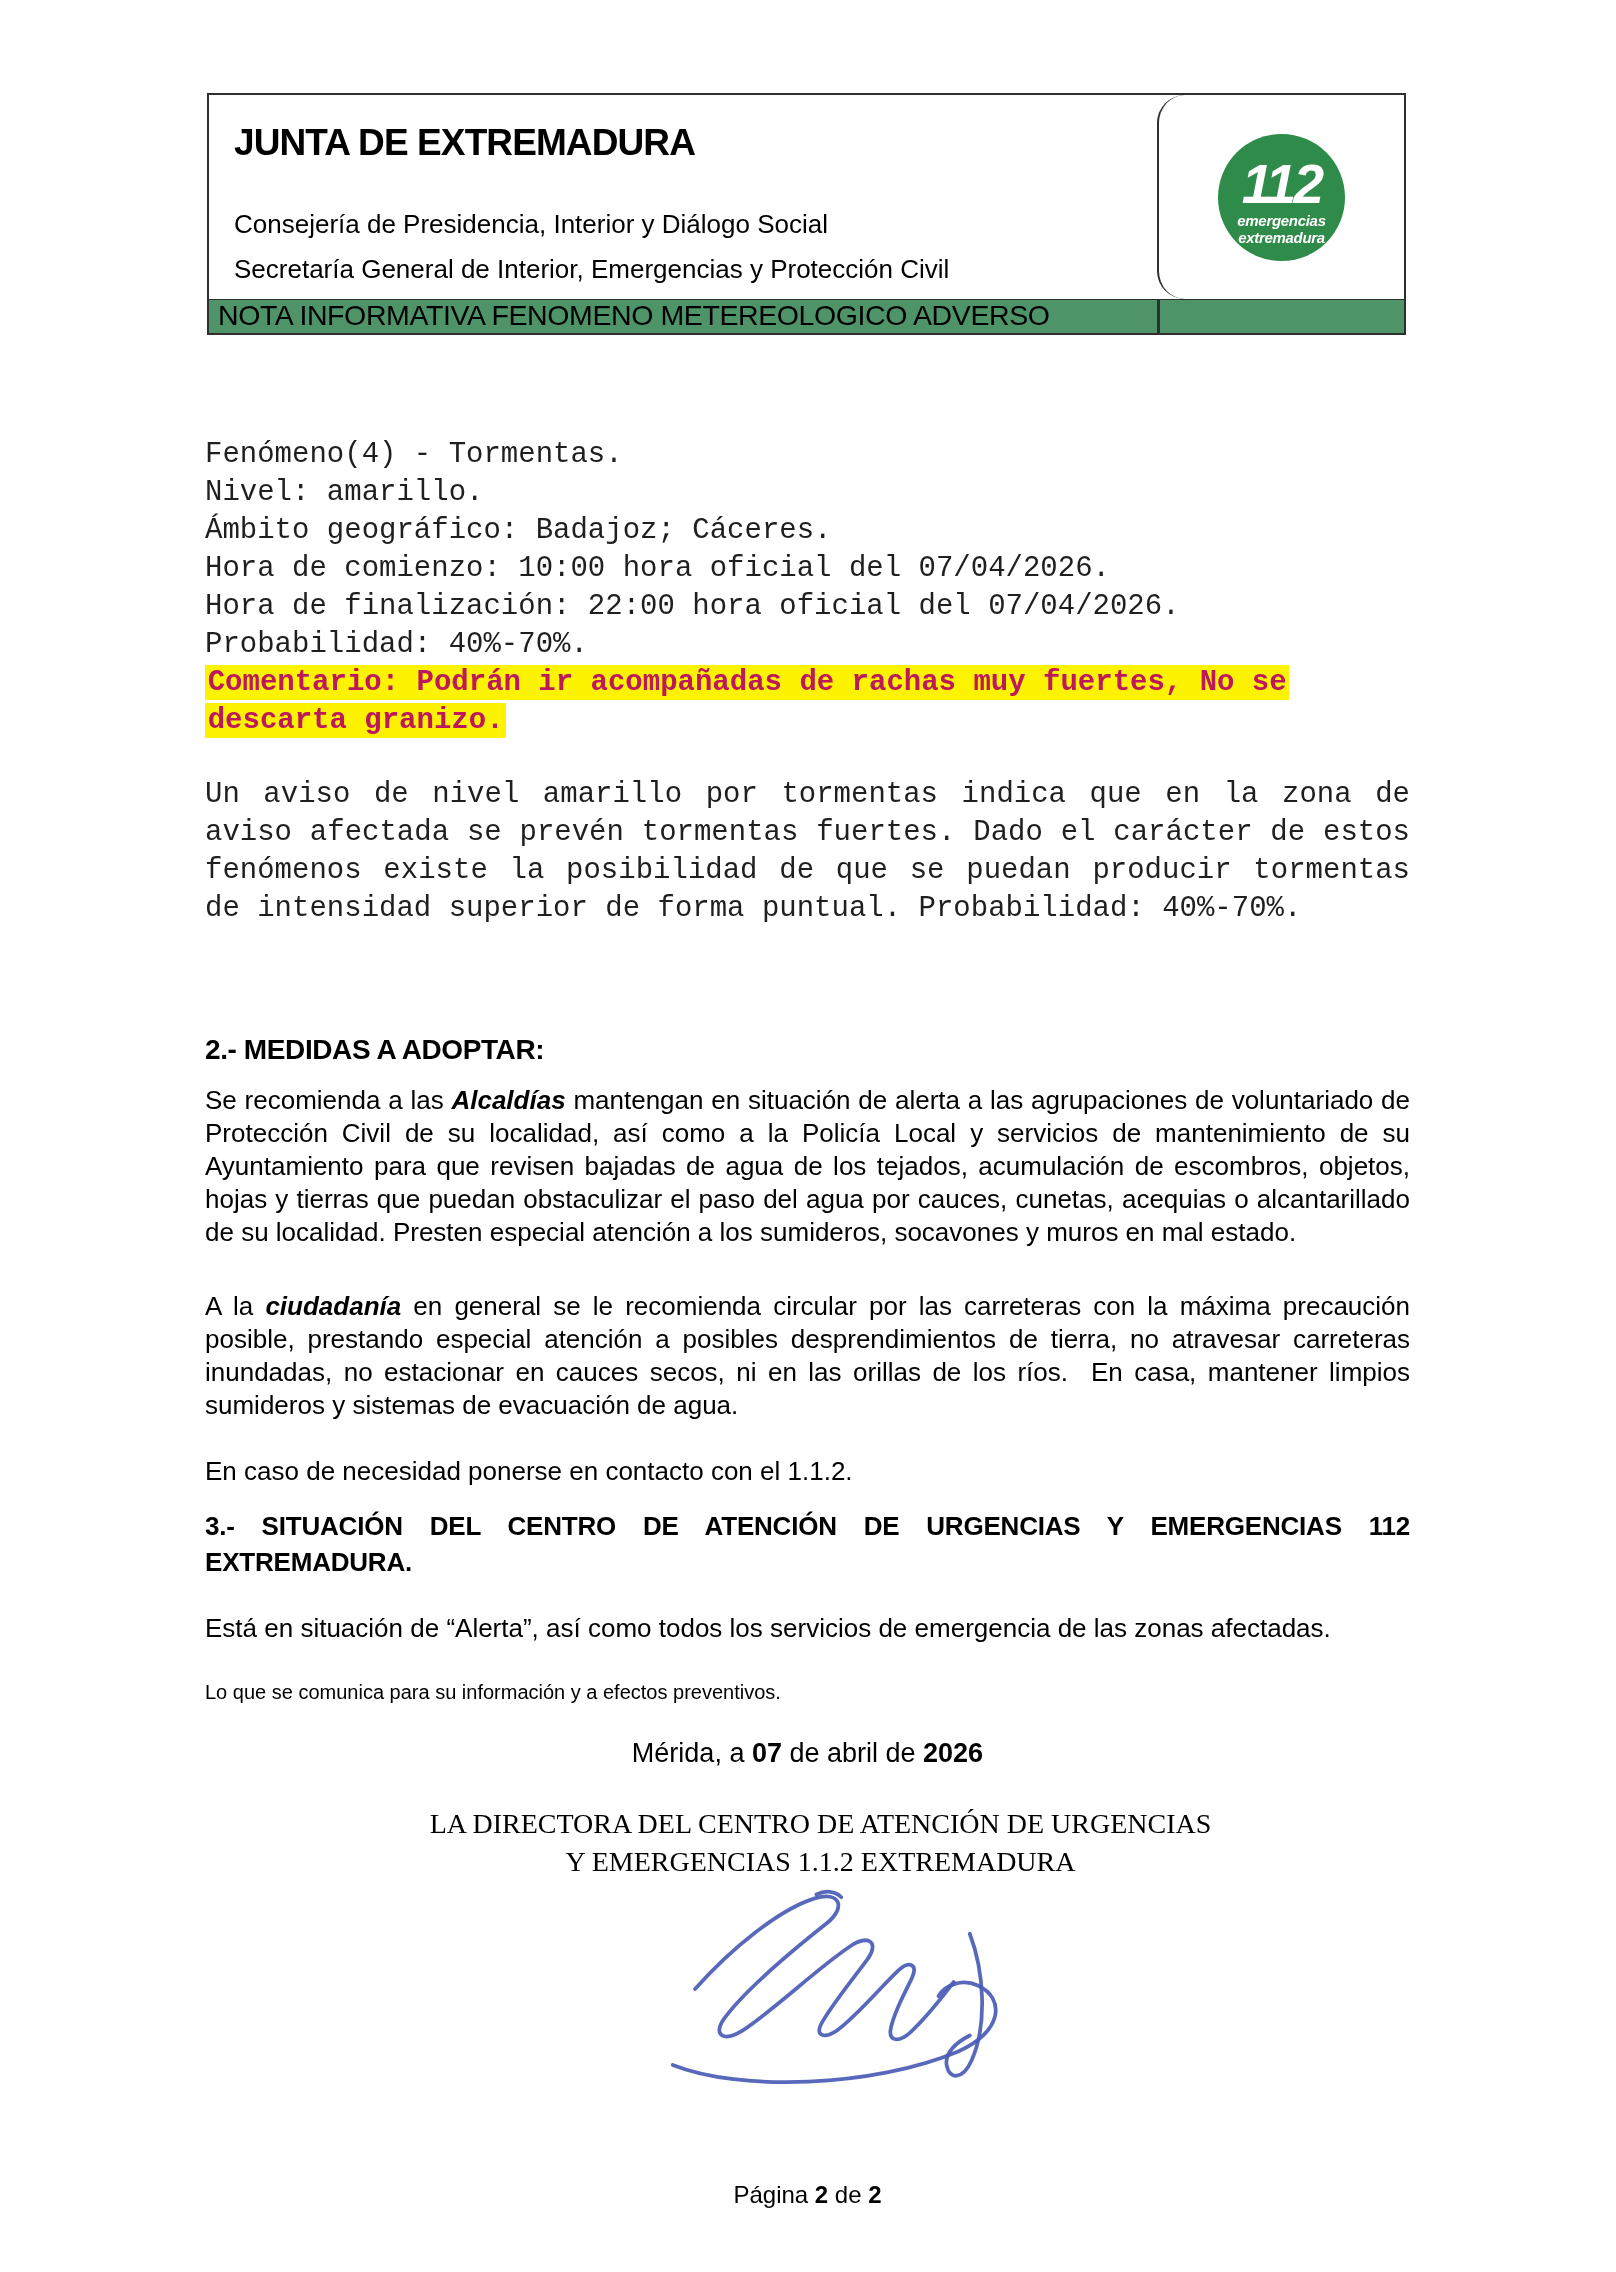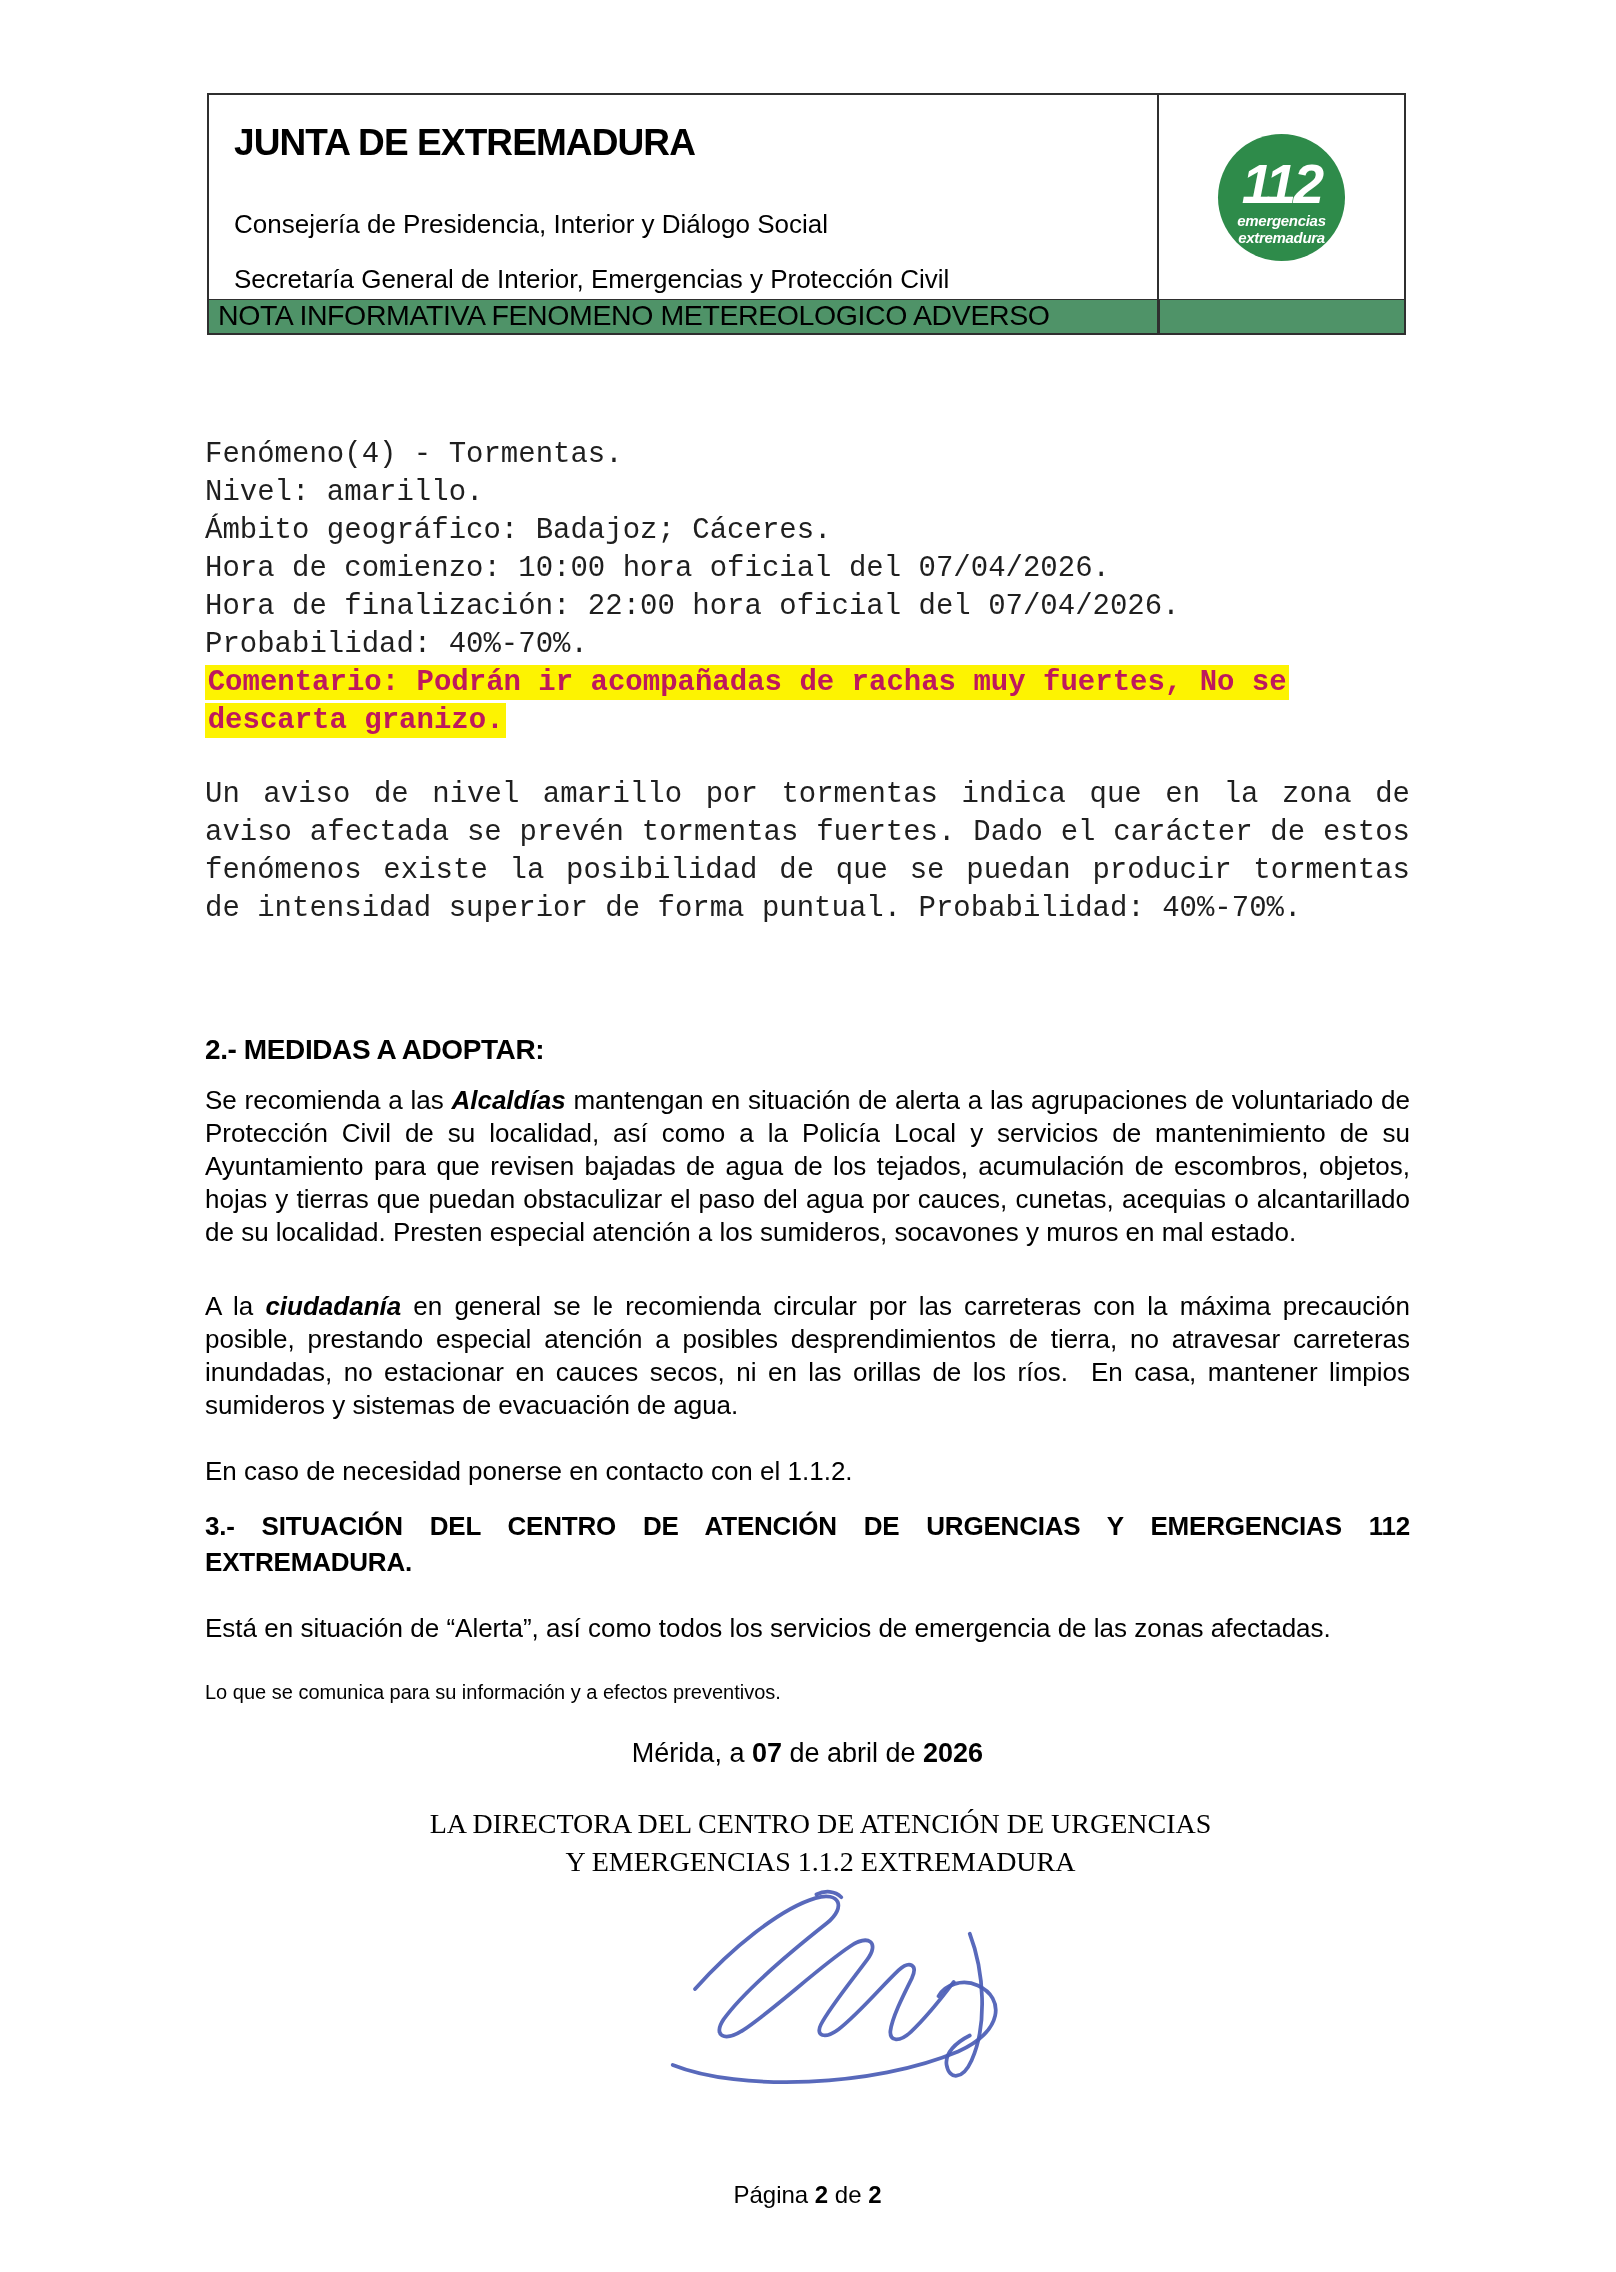--- a/index.html
+++ b/index.html
@@ -5,23 +5,23 @@
   html,body{margin:0;padding:0;background:#ffffff;}
   .page{position:relative;width:1452px;height:2272px;background:#fff;
         font-family:"Liberation Sans",sans-serif;color:#000;overflow:hidden;}
 
   
   .header-box{position:absolute;left:207px;top:93px;width:1199px;height:208px;
               border:2.7px solid #2f2f2f;box-sizing:border-box;display:flex;background:#fff;}
   .header-left{flex:1;padding:27px 0 0 25px;box-sizing:border-box;}
   .org-name{font-size:37px;font-weight:bold;letter-spacing:-0.9px;}
   .dept1{font-size:26px;margin-top:45px;}
-  .dept2{font-size:26px;margin-top:24px;}
+  .dept2{font-size:26px;margin-top:14px;}
   .header-right{width:247px;border-left:2.7px solid #2f2f2f;box-sizing:border-box;
-                display:flex;align-items:center;justify-content:center;}
+                display:flex;align-items:center;justify-content:center;border-radius:28px;}
   .logo-circle{width:127px;height:127px;border-radius:50%;background:var(--logo-green,#2e8b4a);
                color:#fff;text-align:center;font-style:italic;font-weight:bold;box-sizing:border-box;}
   .logo-number{font-size:55px;line-height:55px;padding-top:23px;letter-spacing:-2.7px;}
   .logo-sub{font-size:15px;line-height:17px;letter-spacing:-0.3px;}
 
   .banner{position:absolute;left:207px;top:300px;width:1199px;height:35px;
           background:var(--banner-green,#4f9368);border:2.7px solid #2f2f2f;border-top:none;
           box-sizing:border-box;color:#000000;font-size:28.5px;line-height:30px;
           padding-left:9px;letter-spacing:-0.4px;}
   .banner-divider{position:absolute;left:1157px;top:300px;width:2.7px;height:35px;background:#2f2f2f;}

